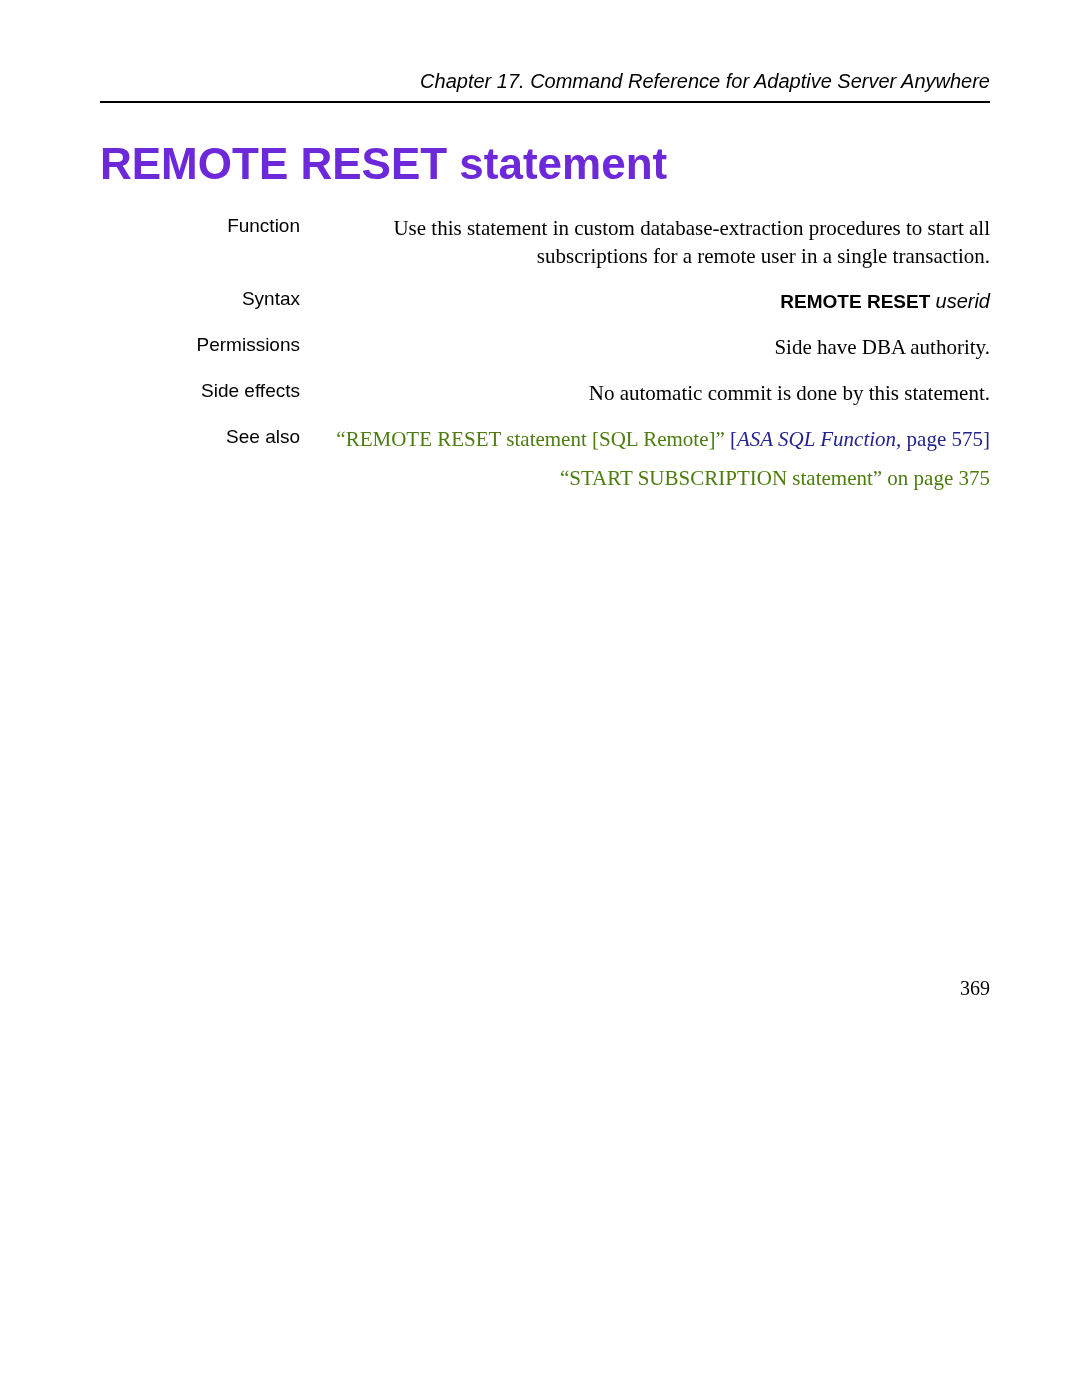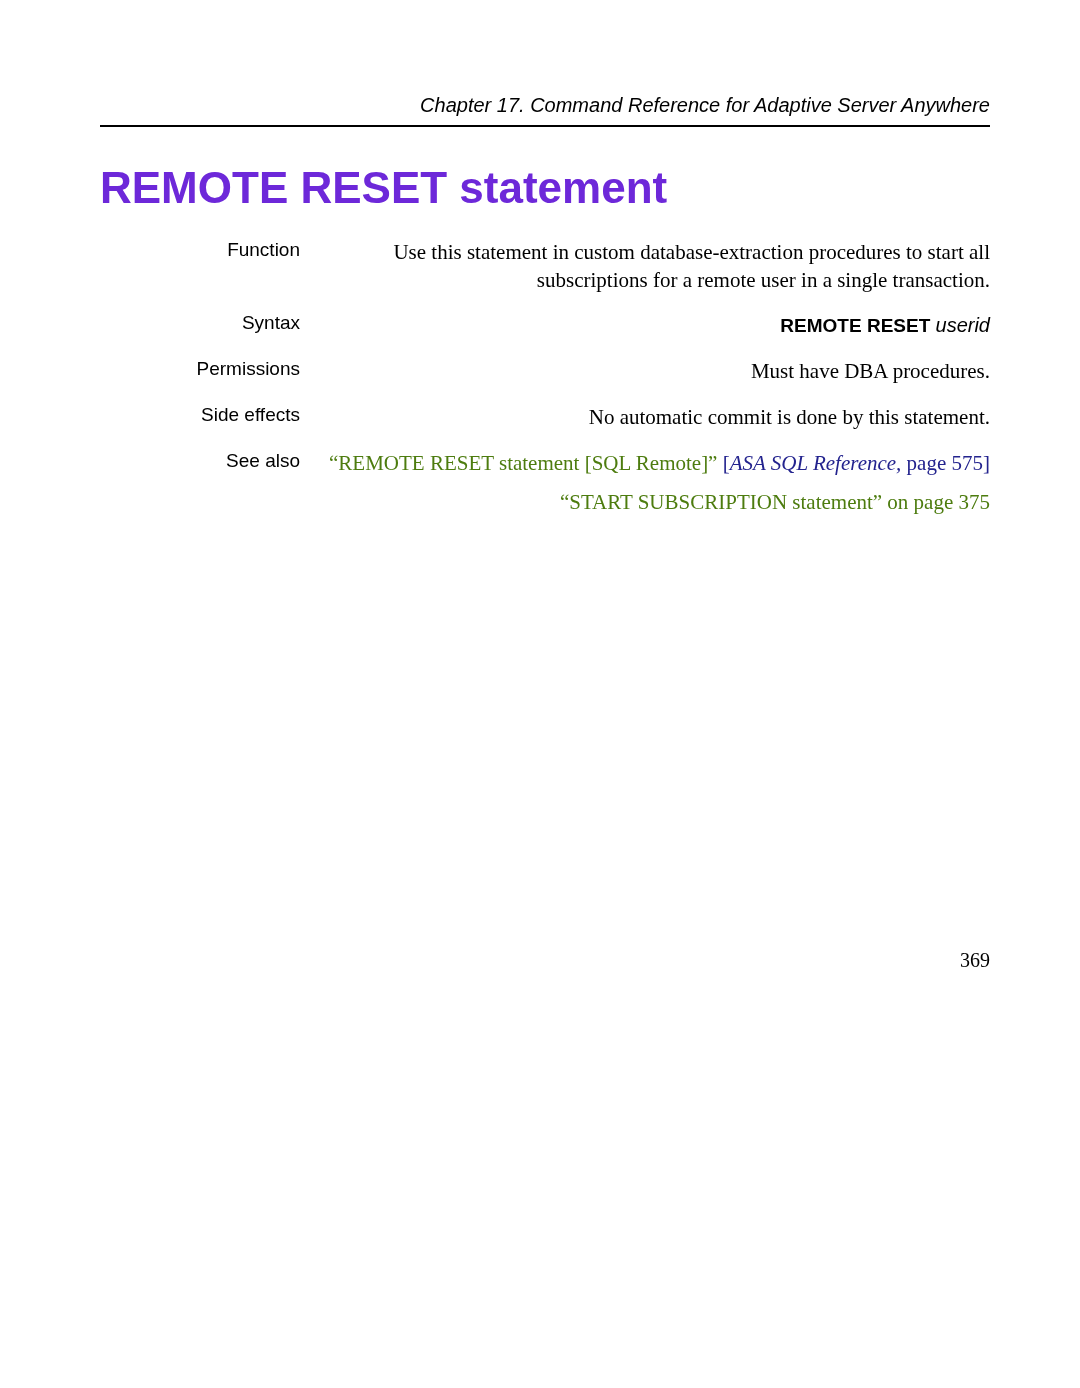--- a/index.html
+++ b/index.html
@@ -9,21 +9,21 @@
     width: 1080px;
     height: 1388px;
     background: #ffffff;
     font-family: "Times New Roman", Times, serif;
     color: #000000;
   }
   .page {
     width: 1080px;
     height: 1044px;
     position: relative;
-    padding: 94px 90px 0 100px;
+    padding: 70px 90px 0 100px;
   }
   .running-header {
     text-align: right;
     font-style: italic;
     font-family: Arial, Helvetica, sans-serif;
     font-size: 20px;
     color: #000000;
     padding-bottom: 8px;
     border-bottom: 2px solid #000000;
     margin-bottom: 36px;
@@ -84,21 +84,21 @@
   }
   .link-block {
     margin-bottom: 12px;
   }
   .link-block:last-child {
     margin-bottom: 0;
   }
   .page-number {
     position: absolute;
     right: 90px;
-    bottom: 72px;
+    bottom: 44px;
     font-family: "Times New Roman", Times, serif;
     font-size: 20px;
     color: #000000;
   }
 </style>
 </head>
 <body>
 
 <div class="page">
 
@@ -117,33 +117,33 @@
       <div class="entry-label">Syntax</div>
       <div class="entry-content">
         <span class="syntax-bold">REMOTE RESET</span>
         <span> </span>
         <span class="syntax-italic">userid</span>
       </div>
     </div>
 
     <div class="entry-row">
       <div class="entry-label">Permissions</div>
-      <div class="entry-content">Must have DBA procedures.</div>
+      <div class="entry-content">Side have DBA authority.</div>
     </div>
 
     <div class="entry-row">
       <div class="entry-label">Side effects</div>
       <div class="entry-content">No automatic commit is done by this statement.</div>
     </div>
 
     <div class="entry-row">
       <div class="entry-label">See also</div>
       <div class="entry-content">
         <div class="link-block">
-          <span class="link-blue">“REMOTE RESET statement [SQL Remote]”</span><span class="ref-plain"> [</span><span class="ref-italic">ASA SQL Reference,</span><span class="ref-plain"> page 575]</span>
+          <span class="link-blue">“REMOTE RESET statement [SQL Remote]”</span><span class="ref-plain"> [</span><span class="ref-italic">ASA SQL Function,</span><span class="ref-plain"> page 575]</span>
         </div>
         <div class="link-block">
           <span class="link-blue">“START SUBSCRIPTION statement” on page 375</span>
         </div>
       </div>
     </div>
 
   </div>
 
   <div class="page-number">369</div>

